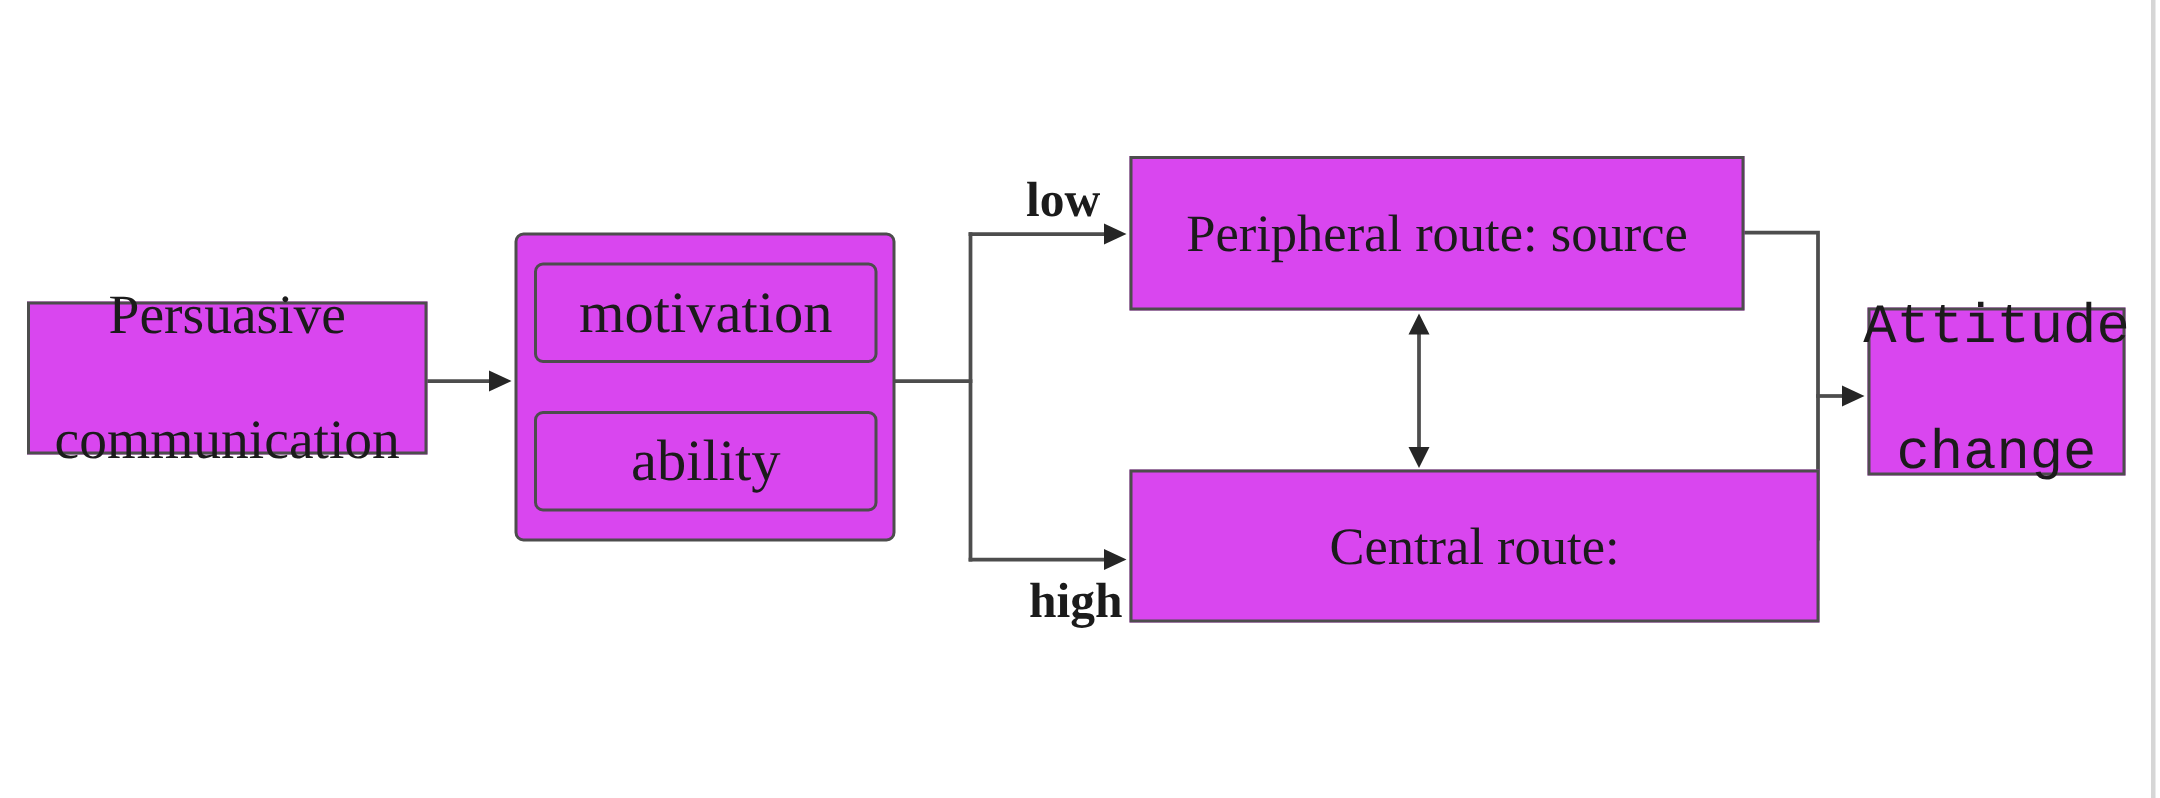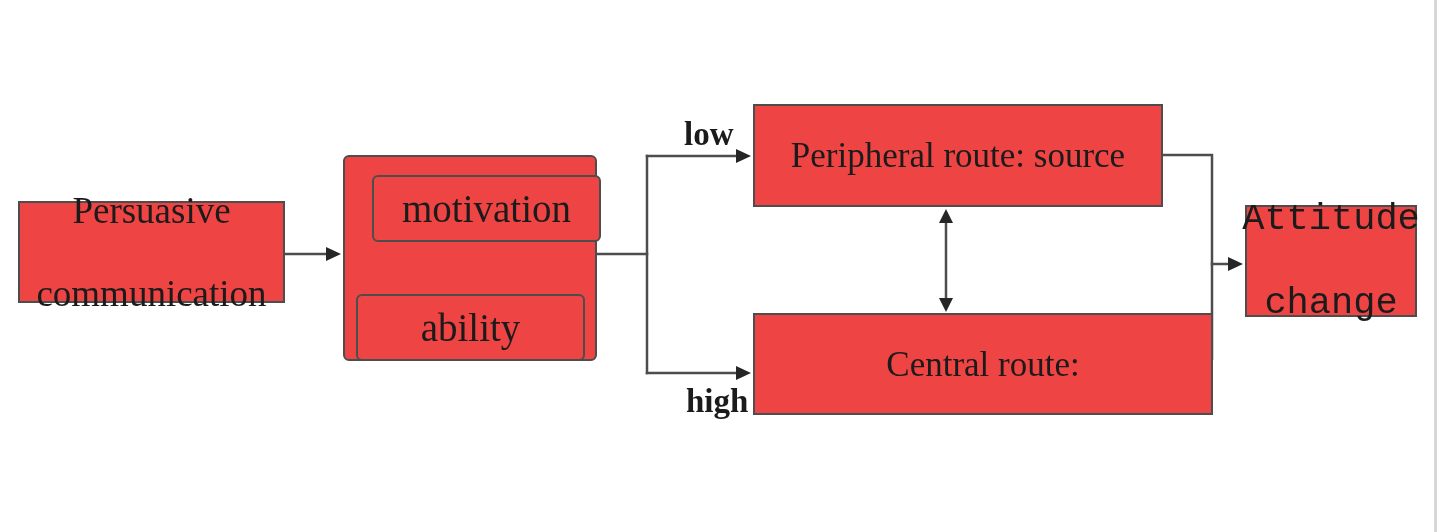--- a/index.html
+++ b/index.html
@@ -7,37 +7,37 @@
     width: 1440px; height: 532px;
     background: #ffffff;
     font-family: "Liberation Serif", "DejaVu Serif", serif;
     position: relative;
     overflow: hidden;
   }
   .stage { position: absolute; inset: 0; width: 1440px; height: 532px; }
 
   .box {
     position: absolute;
-    background: #ef4444;
+    background: #d946ef;
     border: 2px solid #4d4d4d;
     box-sizing: border-box;
     display: flex;
     flex-direction: column;
     align-items: center;
     justify-content: center;
     text-align: center;
     color: #1b1b1b;
     gap: 38px;
   }
   .box .line { white-space: pre; display: block; }
 
   .persuasive-box { left: 18px; top: 201px; width: 267px; height: 102px; font-size: 37px; line-height: 45px; }
   .elaboration-box { left: 343px; top: 155px; width: 254px; height: 206px; border-radius: 6px; }
-  .motivation-box { left: 356px; top: 175px; width: 229px; height: 67px; font-size: 39px; border-radius: 6px; margin-left: 16px; }
-  .ability-box    { left: 356px; top: 274px; width: 229px; height: 67px; font-size: 39px; border-radius: 6px; margin-top: 20px; }
+  .motivation-box { left: 356px; top: 175px; width: 229px; height: 67px; font-size: 39px; border-radius: 6px; }
+  .ability-box    { left: 356px; top: 274px; width: 229px; height: 67px; font-size: 39px; border-radius: 6px; }
   .peripheral-box { left: 753px; top: 104px; width: 410px; height: 103px; font-size: 35px; line-height: 47px; }
   .central-box    { left: 753px; top: 313px; width: 460px; height: 102px; font-size: 35px; line-height: 47px; }
   .attitude-box   { left: 1245px; top: 205px; width: 172px; height: 112px; font-size: 37px; line-height: 46px; font-family: Liberation Mono, monospace; }
 
   .edge-label {
     position: absolute;
     font-weight: bold;
     font-size: 33px;
     color: #1b1b1b;
     line-height: 1;

